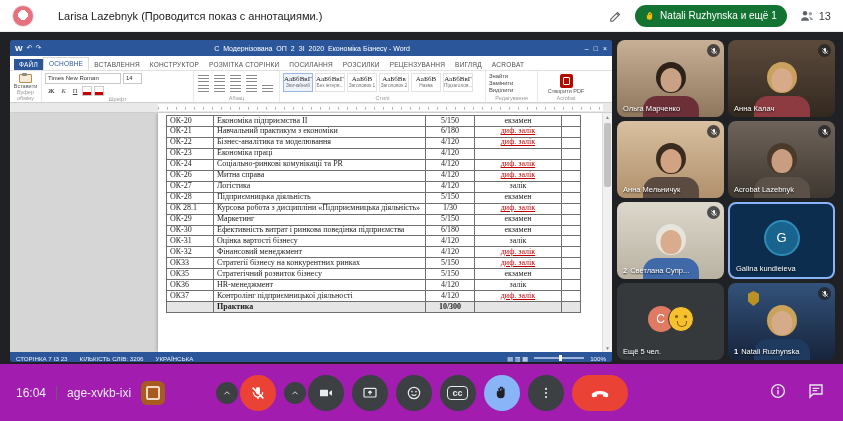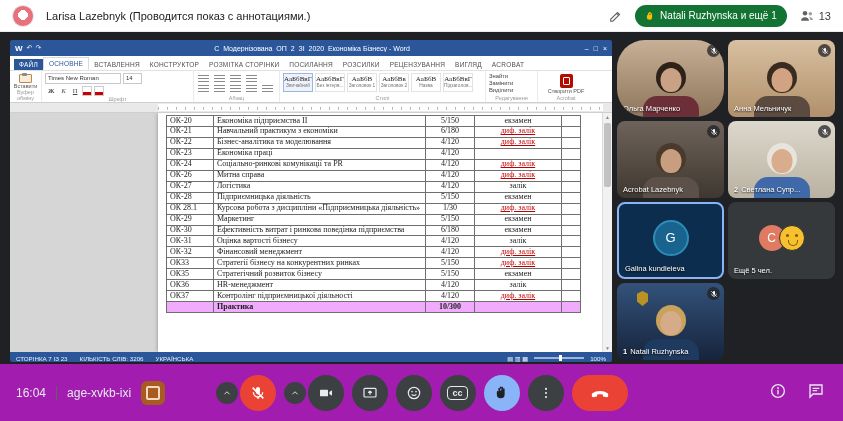--- a/index.html
+++ b/index.html
@@ -2,21 +2,21 @@
 <html><head>
 <meta charset="utf-8">
 <style>
   html,body{margin:0;padding:0;}
   body{width:843px;height:421px;position:relative;background:#202124;
        font-family:"Liberation Sans",sans-serif;overflow:hidden;}
   .stage{position:absolute;inset:0;}
 
   
   .topbar{position:absolute;top:0;left:0;right:0;height:32px;background:#ffffff;
-          border-bottom:1px solid #ececec;display:flex;align-items:center;padding:0 12px;gap:12px;box-sizing:border-box;}
+          border-bottom:1px solid #ececec;display:flex;align-items:center;padding:0 12px;gap:24px;box-sizing:border-box;}
   .pavatar{width:20px;height:20px;border-radius:50%;background:radial-gradient(circle at 50% 45%,#ffffff 0 32%,#e8717d 33%);border:1px solid #e3e3e3;flex:0 0 auto;}
   .presenter{font-size:11px;color:#202124;white-space:nowrap;overflow:hidden;text-overflow:ellipsis;}
   .top-right{margin-left:auto;display:flex;align-items:center;gap:12px;}
   .penicon{color:#5f6368;display:flex;}
   .pill{background:#137333;color:#fff;border-radius:12px;height:22px;display:flex;align-items:center;gap:5px;padding:0 10px;font-size:10px;white-space:nowrap;}
   .pill svg{flex:0 0 auto;}
   .pcount{display:flex;align-items:center;gap:4px;color:#3c4043;font-size:11px;}
 
   
   .word{position:absolute;left:10px;top:40px;width:602px;height:322px;background:#d6d6d6;
@@ -64,21 +64,21 @@
   .rulerpage{position:absolute;left:148px;width:445px;top:1px;bottom:1px;background:#fff;
              background-image:repeating-linear-gradient(90deg,#b5b5b5 0 1px,transparent 1px 9px);background-size:100% 40%;background-position:0 60%;background-repeat:no-repeat;}
   .wdoc{position:relative;height:239px;background:#d6d6d6;overflow:hidden;}
   .page{position:absolute;left:148px;top:0;width:445px;height:100%;background:#fff;box-shadow:0 0 4px rgba(0,0,0,.35);}
   table.course{border-collapse:collapse;margin:2px 8px 0;width:408px;table-layout:fixed;
                font-family:"Liberation Serif",serif;font-size:8px;color:#1c1c1c;}
   table.course td{border:1px solid #6f6f6f;padding:0.5px 3px;line-height:1.12;vertical-align:top;}
   td.code{width:40px;} td.name{width:205px;text-align:left;} td.hours{width:42px;text-align:center;}
   td.assess{width:80px;text-align:center;} td.tail{width:12px;}
   td.assess.diff{color:#c00000;text-decoration:underline;}
-  tr.sel td{background:#f0abfc;font-weight:bold;}
+  tr.sel td{background:#e5e5e5;font-weight:bold;}
   .vscroll{position:absolute;right:0;top:0;bottom:0;width:9px;background:#f1f1f1;border-left:1px solid #dcdcdc;}
   .vthumb{position:absolute;left:1px;right:1px;top:10px;height:64px;background:#c2c2c2;border-radius:2px;}
   .varrow{position:absolute;left:0;right:0;height:8px;color:#8a8a8a;font-size:5px;text-align:center;line-height:8px;}
   .vup{top:0;} .vdn{bottom:0;}
   .wstatus{height:12px;background:#2b579a;color:#eaf0fa;display:flex;align-items:center;font-size:6.2px;padding:0 6px;gap:12px;}
   .wstatus .right{margin-left:auto;display:flex;align-items:center;gap:6px;}
   .zoombar{width:50px;height:2px;background:#9fb4d8;position:relative;}
   .zoombar:before{content:"";position:absolute;left:50%;top:-2px;width:3px;height:6px;background:#fff;}
 
   
@@ -87,21 +87,21 @@
   .tname{position:absolute;left:6px;bottom:4px;right:4px;font-size:7.5px;color:#fff;
          text-shadow:0 1px 2px rgba(0,0,0,.85);display:flex;align-items:center;gap:3px;
          white-space:nowrap;overflow:hidden;}
   .order{font-weight:bold;}
   .micoff{position:absolute;top:4px;right:4px;width:13px;height:13px;border-radius:50%;
           background:rgba(32,33,36,.75);display:flex;align-items:center;justify-content:center;}
   .person{position:absolute;left:50%;bottom:0;transform:translateX(-50%);width:64px;height:56px;}
   .person .hair{position:absolute;left:50%;top:1px;transform:translateX(-50%);width:30px;height:31px;border-radius:50%;background:var(--hair);}
   .person .face{position:absolute;left:50%;top:7px;transform:translateX(-50%);width:21px;height:24px;border-radius:50% 50% 46% 46%;background:var(--skin);}
   .person .body{position:absolute;left:50%;bottom:-7px;transform:translateX(-50%);width:56px;height:28px;border-radius:14px 14px 0 0;background:var(--shirt);}
-  .t1{background:linear-gradient(#c8b097,#8d765c);border-radius:28px;}
+  .t1{background:linear-gradient(#c8b097,#8d765c);}
   .t1 .person{--hair:#2e2118;--skin:#c9a184;--shirt:#6d2f37;}
   .t2{background:linear-gradient(#5c4b3c,#33281f);}
   .t2 .person{--hair:#c9a05c;--skin:#d7ab8a;--shirt:#8d3b41;}
   .t3{background:linear-gradient(#d8c0a0,#b1906c);}
   .t3 .person{--hair:#3a2b20;--skin:#d2a383;--shirt:#5a4a3f;}
   .t4{background:linear-gradient(#6e635a,#3f3830);}
   .t4 .person{--hair:#4a3a2c;--skin:#c99d7f;--shirt:#5b5149;}
   .t5{background:linear-gradient(#ddd8cc,#b9b2a2);}
   .t5 .person{--hair:#e7e4dc;--skin:#d8ac8d;--shirt:#3f69a8;}
   .t6{background:#0c2d4d;border:2px solid #8ab4f8;}
@@ -433,20 +433,38 @@
             <path d="M19 11a7 7 0 0 1-14 0" stroke="#fff" stroke-width="2" fill="none"></path>
             <path d="M12 18v3" stroke="#fff" stroke-width="2"></path>
             <path d="M4 4l16 16" stroke="#e8eaed" stroke-width="2.5"></path>
           </svg>
         </span>
       <div class="tname">
           <span>Ольга Марченко</span>
         </div>
     </div>
 
+    <div class="tile t2">
+      <div class="person">
+          <div class="hair"></div>
+          <div class="face"></div>
+          <div class="body"></div>
+        </div>
+      <span class="micoff">
+          <svg width="8" height="8" viewBox="0 0 24 24">
+            <path d="M12 14a3 3 0 0 0 3-3V6a3 3 0 0 0-6 0v5a3 3 0 0 0 3 3z" fill="#fff"></path>
+            <path d="M19 11a7 7 0 0 1-14 0" stroke="#fff" stroke-width="2" fill="none"></path>
+            <path d="M12 18v3" stroke="#fff" stroke-width="2"></path>
+            <path d="M4 4l16 16" stroke="#e8eaed" stroke-width="2.5"></path>
+          </svg>
+        </span>
+      <div class="tname">
+          <span>Анна Калач</span>
+        </div>
+    </div>
 
     <div class="tile t3">
       <div class="person">
           <div class="hair"></div>
           <div class="face"></div>
           <div class="body"></div>
         </div>
       <span class="micoff">
           <svg width="8" height="8" viewBox="0 0 24 24">
             <path d="M12 14a3 3 0 0 0 3-3V6a3 3 0 0 0-6 0v5a3 3 0 0 0 3 3z" fill="#fff"></path>

